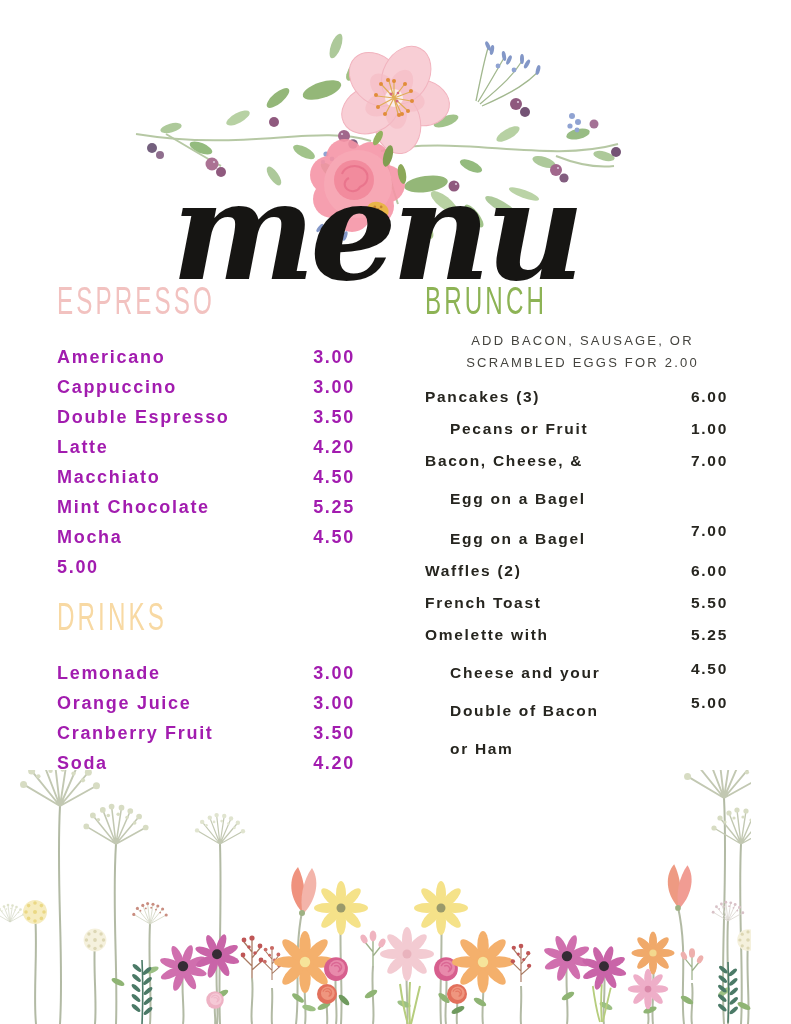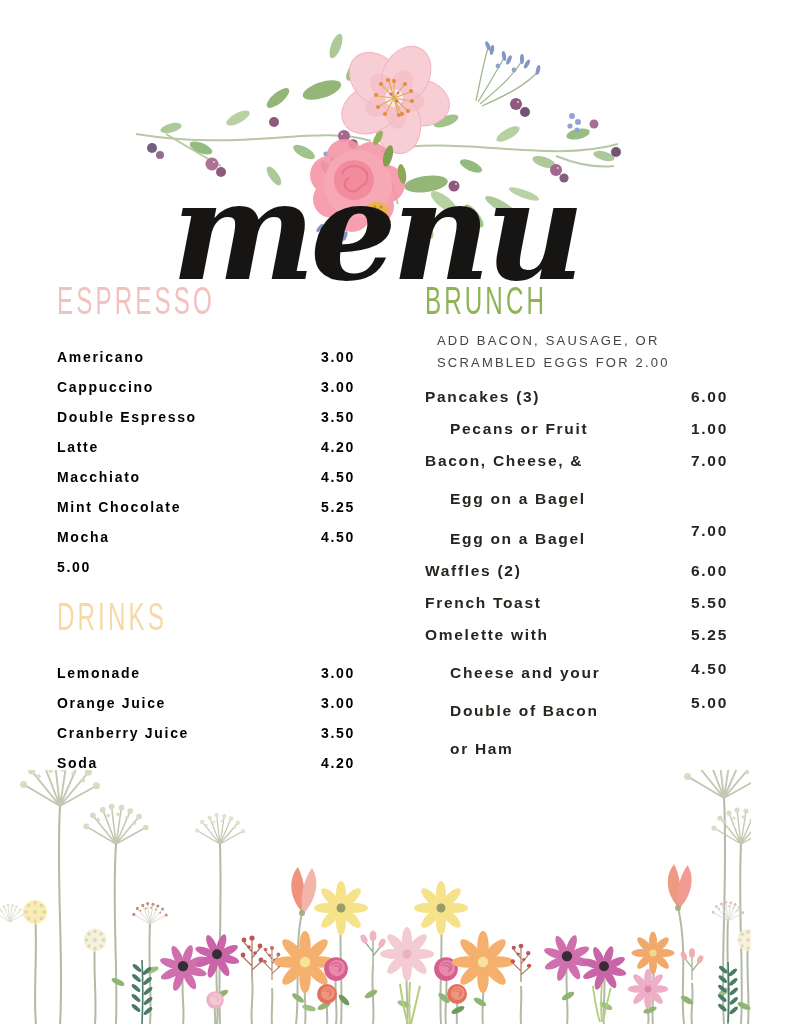--- a/index.html
+++ b/index.html
@@ -19,24 +19,24 @@
   .col-right { left:425px; width:303px; }
 
   h2.heading { margin:0; font-size:39px; line-height:38px; font-weight:400; letter-spacing:5px;
                transform:scaleX(0.62); transform-origin:left center; white-space:nowrap; }
   .h-espresso { color:#f2c2c0; }
   .h-drinks   { color:#f8d9a3; }
   .h-brunch   { color:#8db355; }
 
   .items { margin-top:22px; margin-bottom:16px; }
   .row { display:flex; justify-content:space-between; line-height:30px;
-         font-weight:700; font-size:14px; letter-spacing:1.7px; color:#000000;text-align:center; }
+         font-weight:700; font-size:18px; letter-spacing:1.7px; color:#a21caf;text-align:center; }
 
   .note { margin:10px 0 8px; padding-left:12px; font-size:13px; letter-spacing:2.2px;
-          line-height:22px; color:#45443f; font-weight:400; }
+          line-height:22px; color:#45443f; font-weight:400;text-align:center; }
 
   .brunch-items { margin-top:0; }
   .brow { display:flex; justify-content:space-between; margin-bottom:2px;
           font-weight:700; font-size:15.5px; letter-spacing:1.7px; color:#26251f; }
   .bnames { flex:1; }
   .bline { line-height:30px; }
   .bline.cont { padding-left:25px;margin-top:8px; }
   .brow.ind .bline { padding-left:25px; }
   .bprices { text-align:right; margin-left:8px; }
   .bprice { line-height:30px; }
@@ -267,21 +267,21 @@
     <div class="items">
       <div class="row">
           <span>Lemonade</span>
           <span>3.00</span>
         </div>
       <div class="row">
           <span>Orange Juice</span>
           <span>3.00</span>
         </div>
       <div class="row">
-          <span>Cranberry Juice</span>
+          <span>Cranberry Fruit</span>
           <span>3.50</span>
         </div>
       <div class="row">
           <span>Soda</span>
           <span>4.20</span>
         </div>
     </div>
   </section>
 
   <section class="col col-right">

